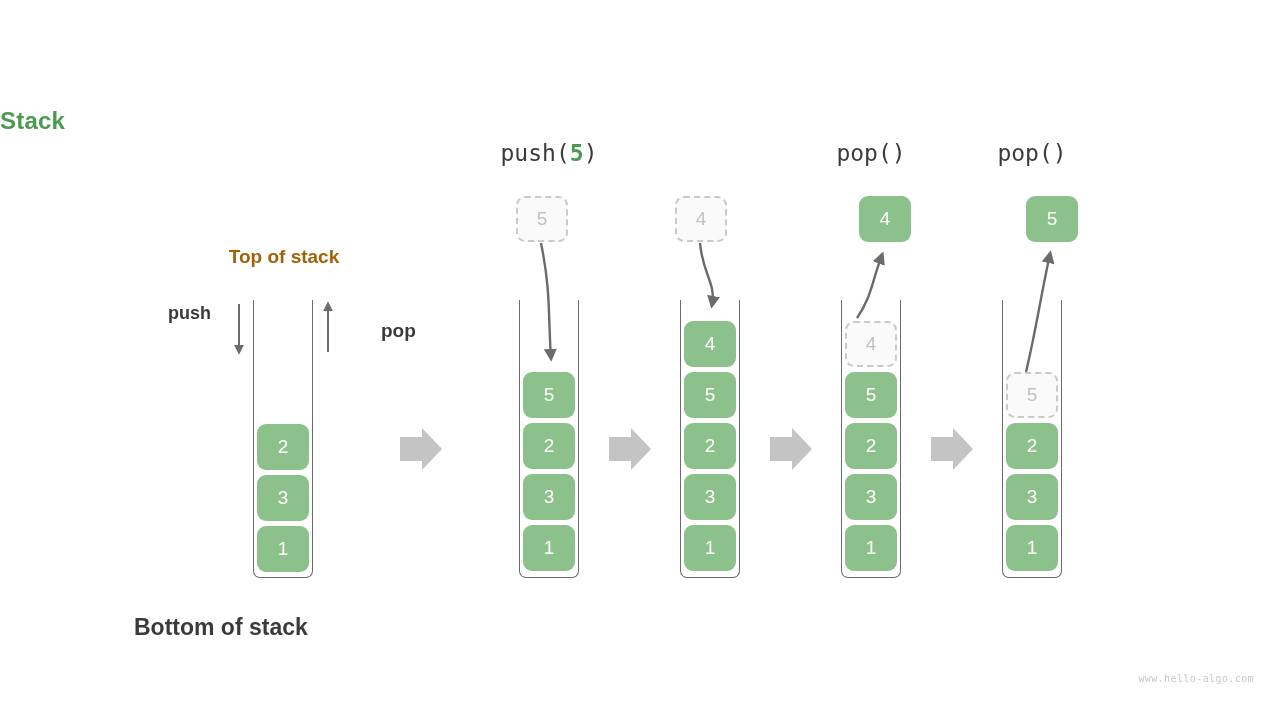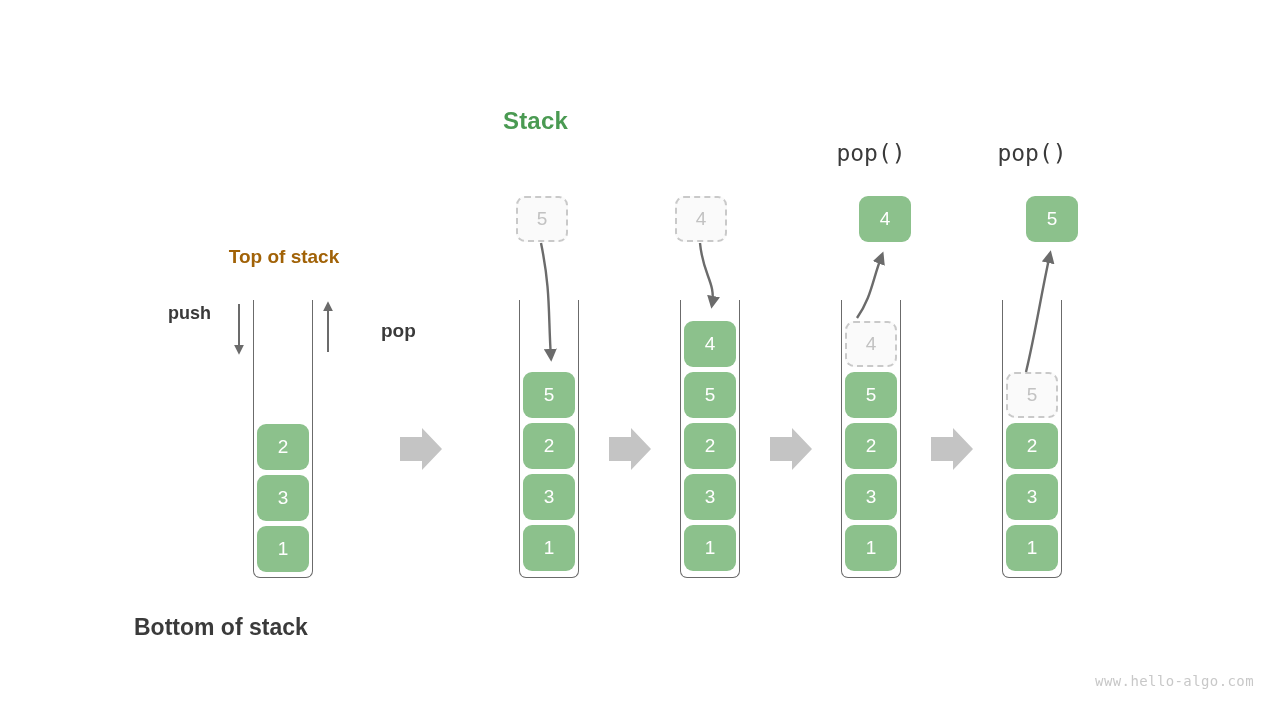--- a/index.html
+++ b/index.html
@@ -21,21 +21,21 @@
     left: 0; top: 0;
     width: 1280px;
     height: 720px;
   }
 
   
   .title-stack {
     position: absolute;
     left: 0; top: 107px;
     width: 568px;
-    text-align: right;
+    text-align: left;
     font-size: 24px;
     font-weight: bold;
     color: #4a9a52;
     letter-spacing: 0.2px;
   }
 
   .label-top {
     position: absolute;
     left: 134px; top: 246px;
     width: 300px;
@@ -144,37 +144,40 @@
     height: 720px;
     pointer-events: none;
   }
 
   
   .watermark {
     position: absolute;
     right: 26px;
     top: 673px;
     font-family: "DejaVu Sans Mono", monospace;
-    font-size: 14px;
+    font-size: 10px;
     color: #c8c8c8;
     letter-spacing: 0.4px;
   }
 </style>
 </head>
 <body>
 
 <div class="canvas">
 
   <div class="title-stack">Stack</div>
 
   <div class="label-top">Top of stack</div>
   <div class="label-bottom">Bottom of stack</div>
   <div class="label-push">push</div>
   <div class="label-pop">pop</div>
 
+  <div class="op-caption" style="left:459px">
+    <span>push(</span><span class="arg">5</span><span>)</span>
+  </div>
   <div class="op-caption" style="left:781px">
     <span>pop(</span><span class="arg"></span><span>)</span>
   </div>
   <div class="op-caption" style="left:942px">
     <span>pop(</span><span class="arg"></span><span>)</span>
   </div>
 
   <div>
     <div class="container-u" style="left:253px; top:300px; height:278px;"></div>
     <div class="boxes" style="left:253px; top:424px;">

